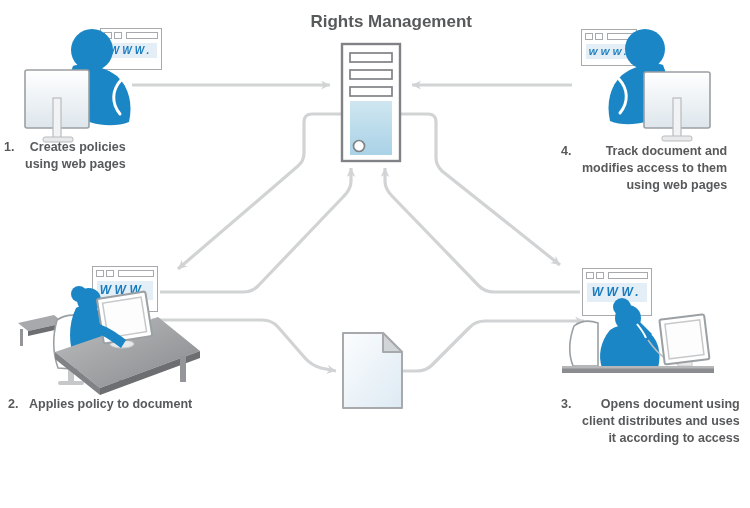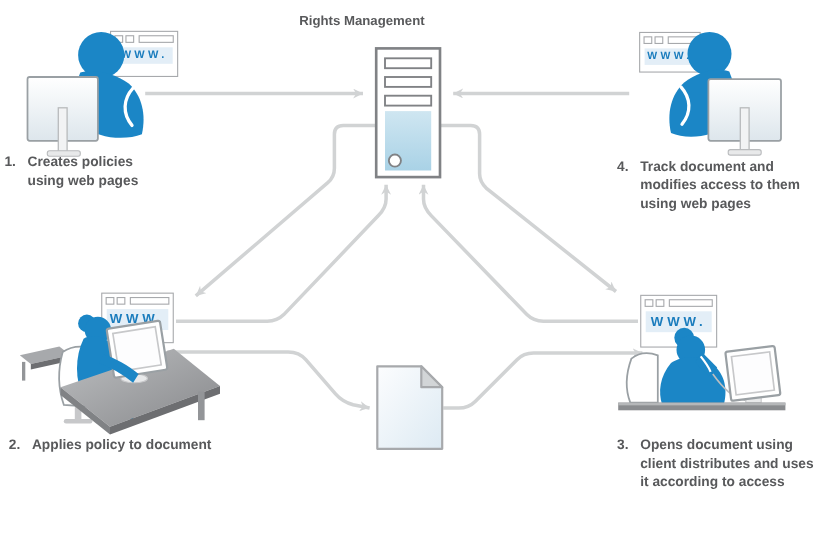--- a/index.html
+++ b/index.html
@@ -15,34 +15,34 @@
     font-family:"Liberation Sans",sans-serif;
   }
   
   .bwin{position:absolute;background:#fff;border:1.5px solid var(--border-gray);
         box-sizing:border-box;z-index:1;}
   .bbar{display:flex;align-items:center;padding:3px 3px 2px 3px;}
   .bsq{width:6px;height:5px;border:1px solid var(--border-gray);margin-right:2px;flex:none;}
   .baddr{flex:1;height:5px;border:1px solid var(--border-gray);margin-left:2px;}
   .burl{margin:2px 4px 0 4px;background:#e3eef7;color:var(--link-blue);
         font-weight:bold;text-align:center;letter-spacing:3px;
-        font-size:10px;line-height:15px;}
+        font-size:10px;line-height:15px;font-style:italic;}
   .burl.lg{font-size:12px;line-height:19px;letter-spacing:3.5px;}
   
   #art{position:absolute;left:0;top:0;z-index:2;pointer-events:none;}
   .fp{fill:var(--person-blue);}
   .arr{stroke:var(--arrow-gray);stroke-width:3.2px;fill:none;}
   .arrhead{fill:var(--arrow-gray);}
   
   .ttl{position:absolute;z-index:3;color:var(--text-gray);font-weight:bold;
-       font-size:12px;width:200px;text-align:left;}
+       font-size:17px;width:200px;text-align:right;}
   .step{position:absolute;z-index:3;display:flex;color:var(--text-gray);
         font-weight:bold;font-size:12.5px;line-height:17px;}
   .step .num{width:21px;flex:none;}
-  .step .lines span{display:block;}
+  .step .lines span{display:block;text-align:right;}
 </style>
 </head>
 <body>
 
 <div id="stage">
 
   <div class="ttl" style="left:272px;top:12px;">Rights Management</div>
 
   <div class="bwin" style="left:100px;top:28px;width:62px;height:42px;">
     <div class="bbar">

